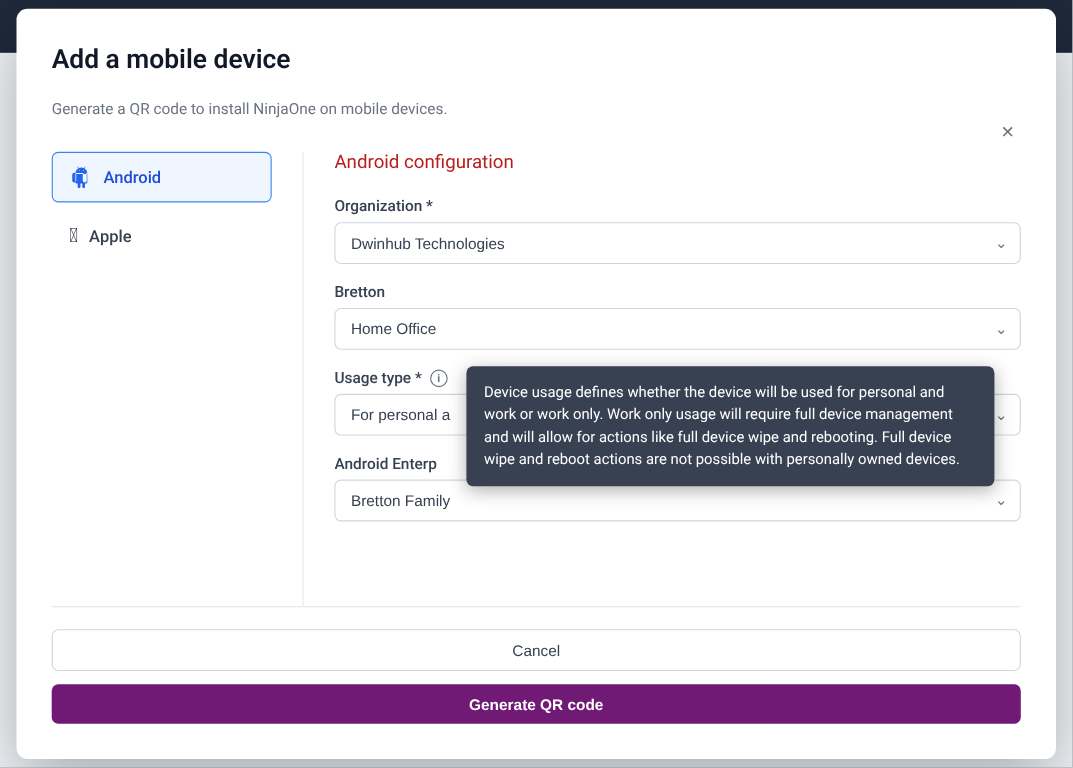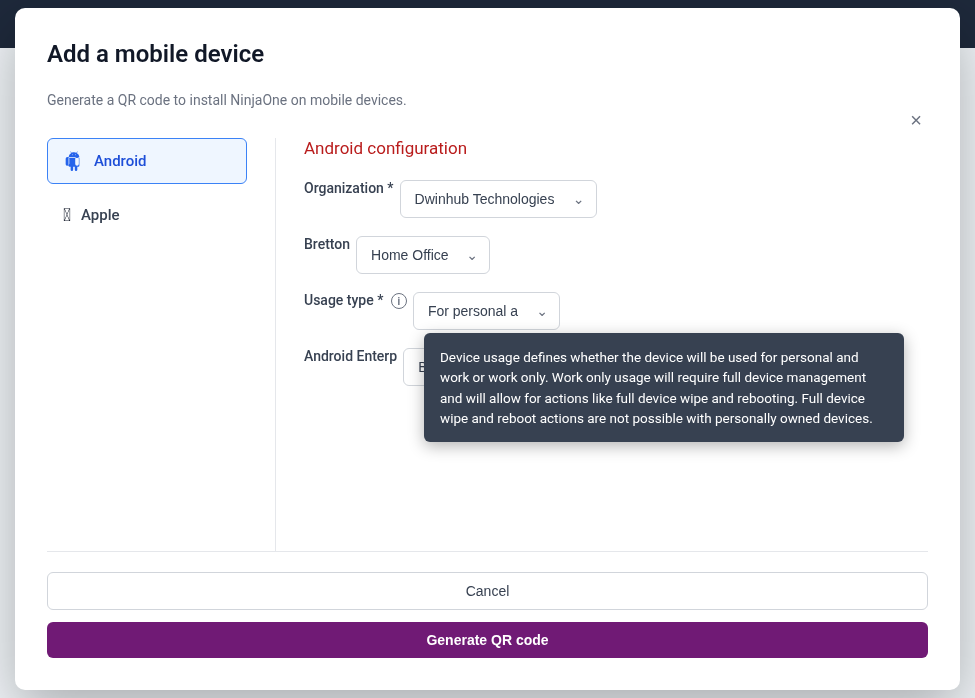--- a/index.html
+++ b/index.html
@@ -159,21 +159,21 @@
 
     .config-title {
       font-size: 17px;
       font-weight: 400;
       color: #b91c1c;
       margin-bottom: 4px;
     }
 
     .field-group {
       display: flex;
-      flex-direction: row;
+      flex-direction: column;
       gap: 6px;
     }
 
     .field-label {
       font-size: 14px;
       color: #374151;
       font-weight: 500;
     }
 
     .select-wrapper {

